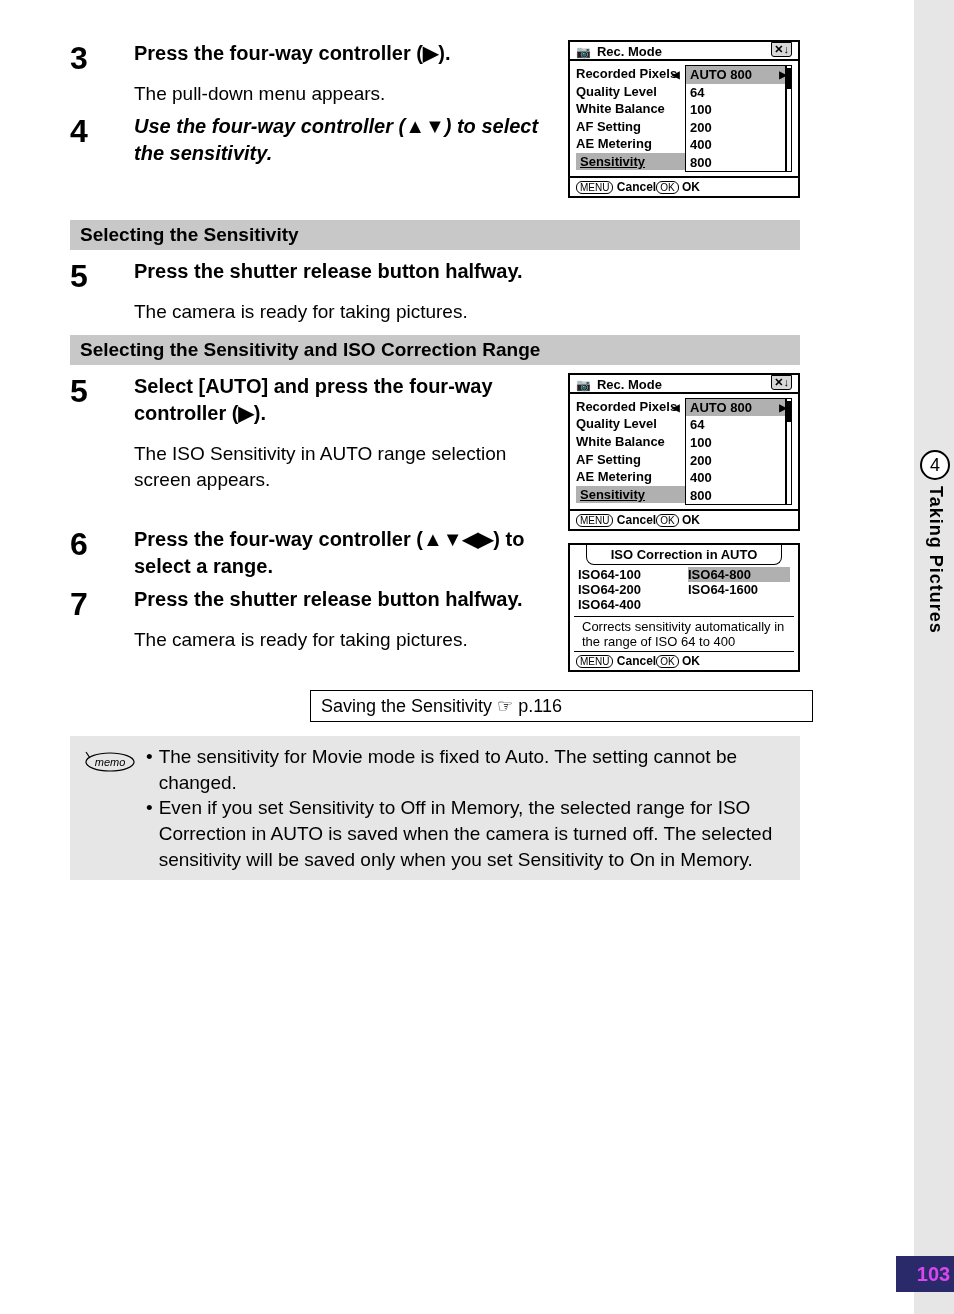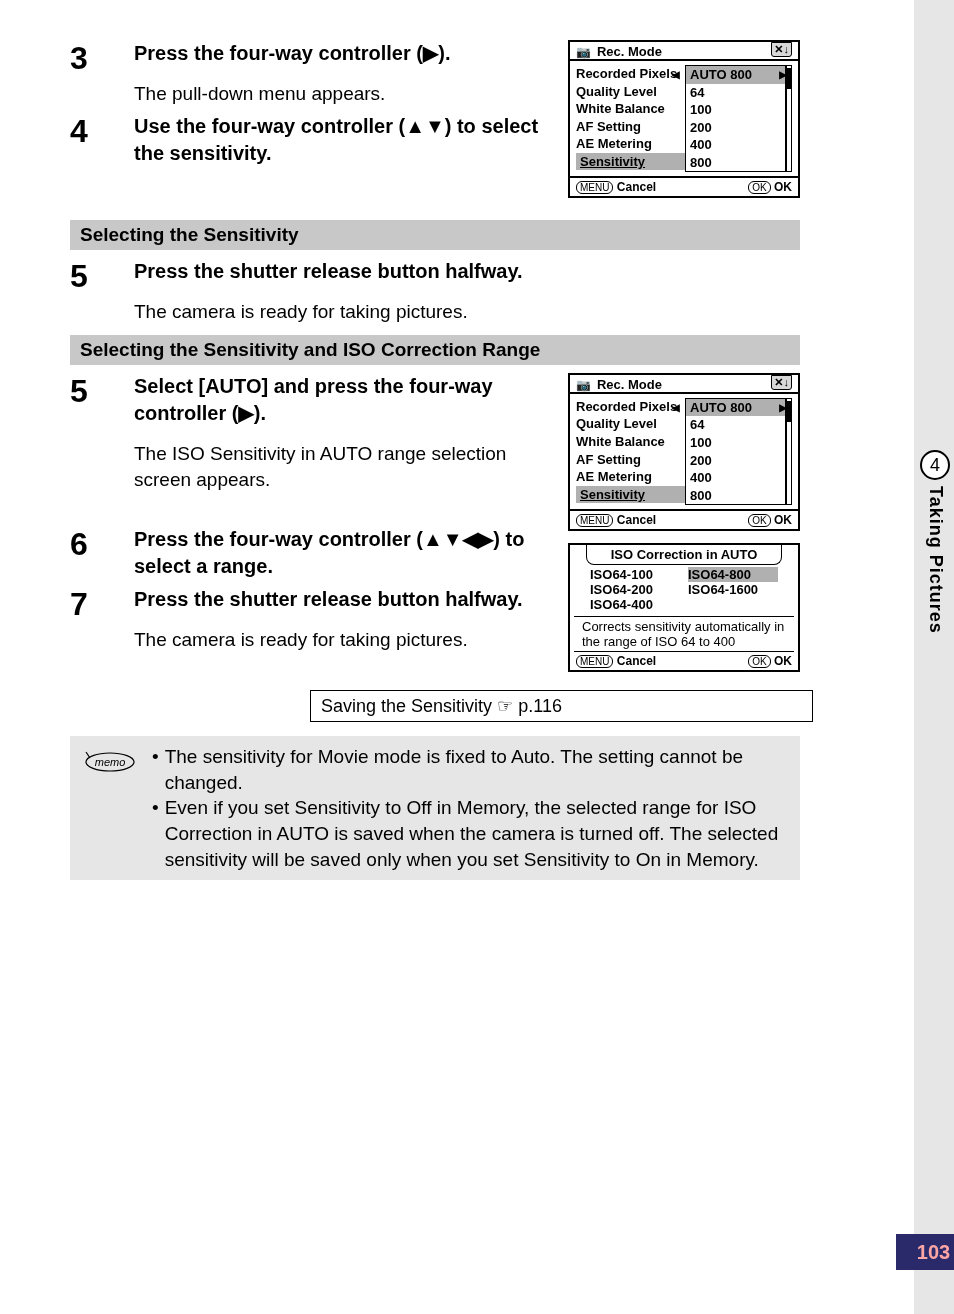--- a/index.html
+++ b/index.html
@@ -14,24 +14,24 @@
     background: #fff;
   }
   .right-margin {
     position: absolute;
     right: 0; top: 0;
     width: 40px; height: 100%;
     background: #e6e6e6;
   }
   .page-number-tab {
     position: absolute;
-    right: 0; bottom: 44px;
+    right: 0; bottom: 22px;
     width: 58px; height: 36px;
     background: #2a2a6a;
-    color: #fca5a5;
+    color: #d946ef;
     font-weight: bold;
     font-size: 20px;
     display: flex;
     align-items: center;
     justify-content: center;
     padding-left: 17px;
   }
   .section-tab {
     position: absolute;
     right: 4px; top: 450px;
@@ -136,21 +136,21 @@
     content: "";
     position: absolute;
     top: 2px; left: 0; right: 0; height: 20%;
     background: #000;
   }
   .lcd-select-row { padding: 0 4px; }
   .lcd-select-row.hi { background: #b0b0b0; text-decoration: underline; }
   .lcd-footer {
     border-top: 2px solid #000;
     display: flex;
-    justify-content: space-between;
+    justify-content: flex-start;
     padding: 2px 6px;
     font-size: 12px;
   }
   .btn-frame {
     border: 1px solid #000;
     border-radius: 6px;
     padding: 0 3px;
     font-size: 10px;
     font-weight: normal;
     display: inline-block;
@@ -165,21 +165,21 @@
     border-radius: 0 0 8px 8px;
     border-top: none;
     border-left: 1.5px solid #000;
     border-right: 1.5px solid #000;
     margin-top: -2px;
   }
   .iso-title-wrap { padding-top: 2px; }
   .iso-grid {
     display: grid;
     grid-template-columns: 1fr 1fr;
-    padding: 2px 20px;
+    padding: 2px 8px;
     font-weight: bold;
     gap: 0 8px;
   }
   .iso-grid .hi { background: #b0b0b0; }
   .iso-desc {
     border-top: 1.5px solid #000;
     border-bottom: 1.5px solid #000;
     padding: 2px 8px;
     font-weight: normal;
     font-size: 13px;
@@ -190,21 +190,21 @@
     margin: 18px 1px 14px 240px;
     padding: 4px 10px;
     font-size: 18px;
     width: 503px;
   }
   .memo-box {
     background: #e6e6e6;
     display: flex;
     align-items: flex-start;
     padding: 8px 10px;
-    gap: 14px;
+    gap: 8px;
   }
   .memo-icon {
     width: 58px;
     flex-shrink: 0;
     font-style: italic;
     font-size: 14px;
     position: relative;
     top: 2px;
   }
   .memo-icon svg { width: 56px; height: 28px; }
@@ -212,21 +212,21 @@
   .memo-body .bullet { display: flex; gap: 6px; }
   .cam-icon::before { content: "📷"; font-size: 12px; margin-right: 2px; }
   .tool-icon {
     position: absolute; right: 6px; top: 0;
     font-size: 11px;
     background: #d8d8d8;
     border: 1px solid #000;
     border-radius: 0 0 3px 3px;
     padding: 0 2px;
   }
-  .half-width { max-width: 420px; }
+  .half-width { max-width: 420px; font-style: italic; }
 </style>
 </head>
 <body>
 
 <div class="right-margin"></div>
 
 <div class="section-tab">
   <div class="tab-circle">4</div>
   <div class="vertical-text">Taking Pictures</div>
 </div>

